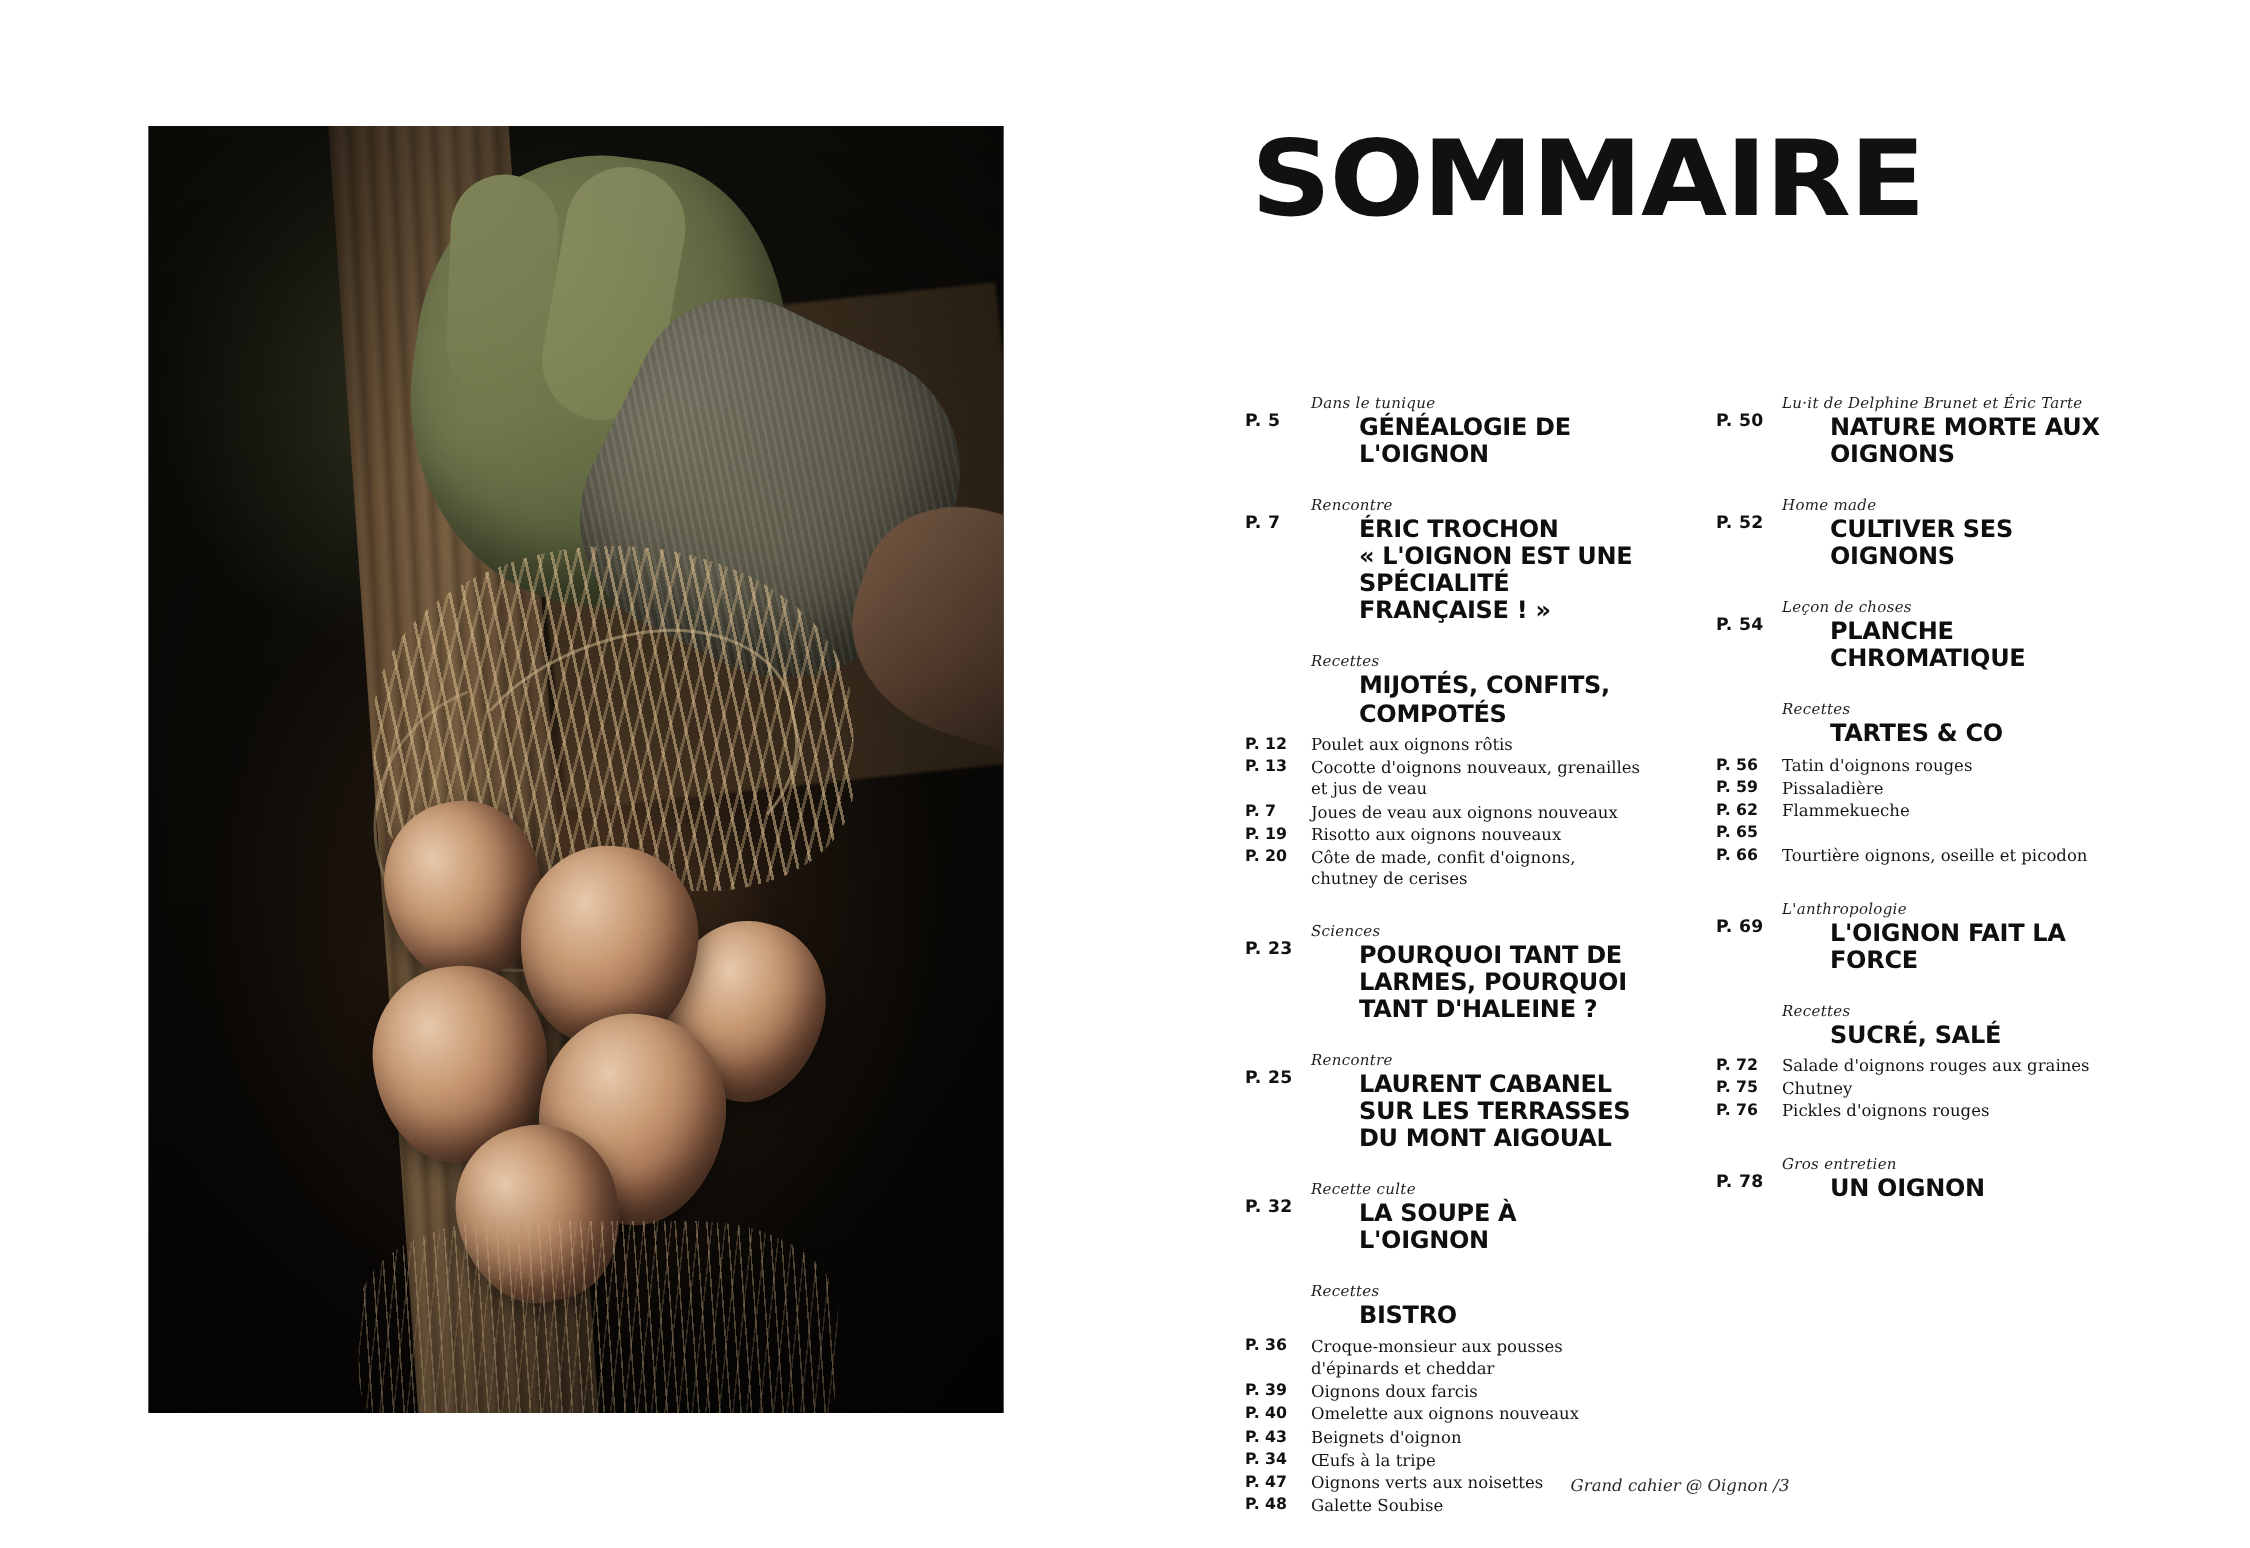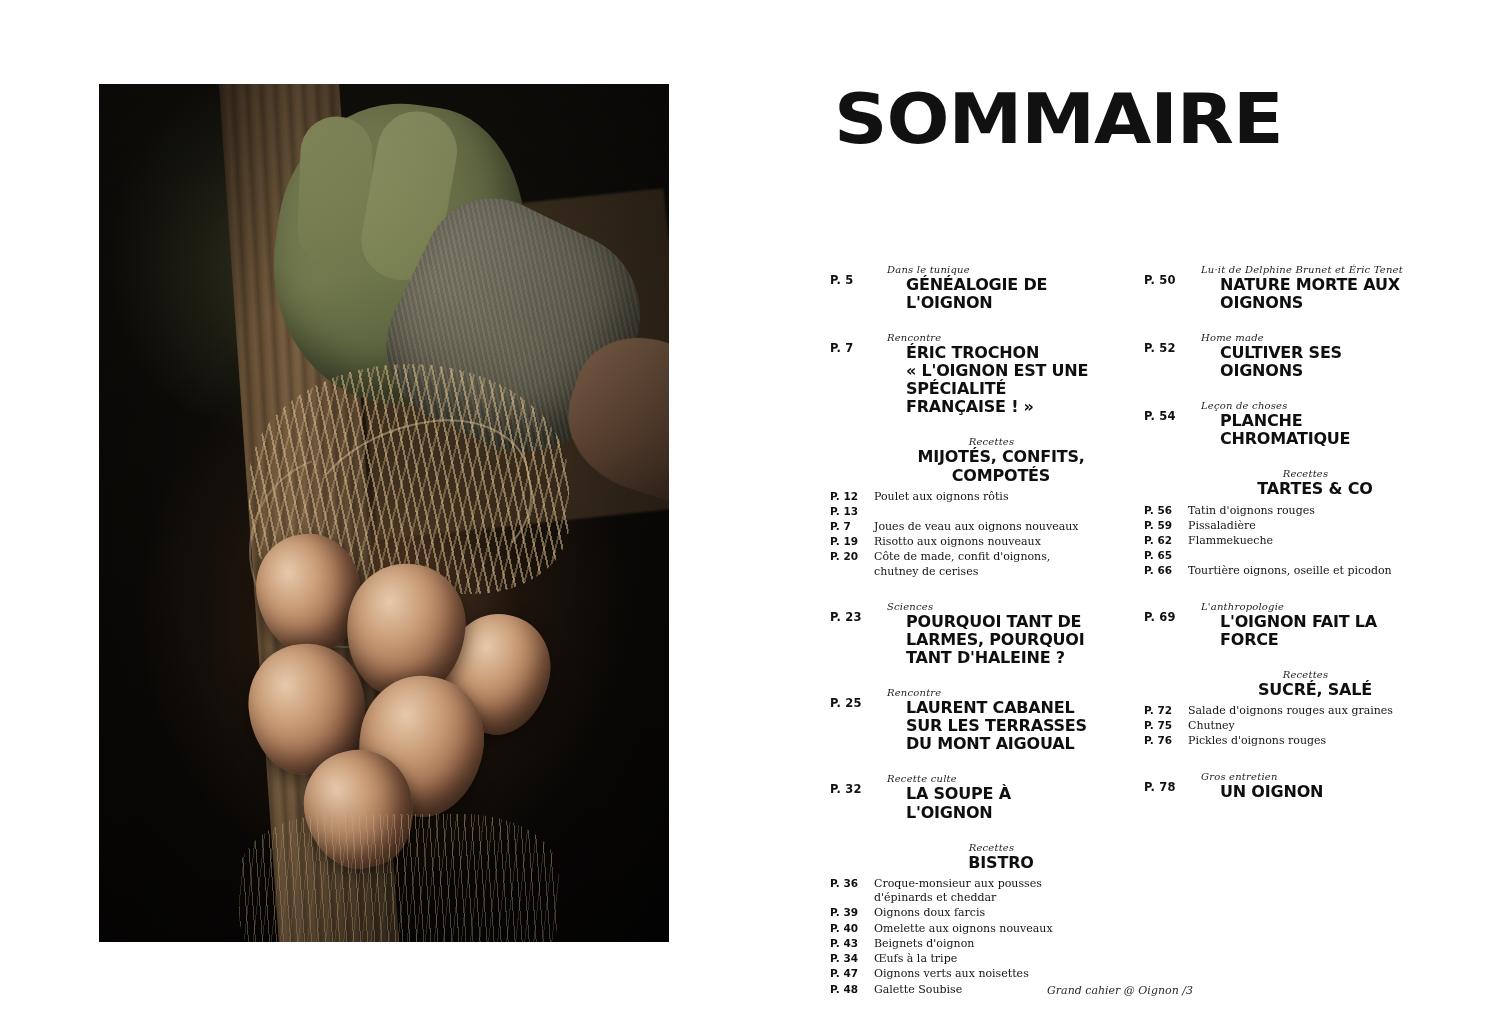--- a/index.html
+++ b/index.html
@@ -252,21 +252,20 @@
   .pg.blank { visibility: hidden; }
   .ebody { flex: 1 1 auto; }
   .kicker {
     font-family: "DejaVu Serif", serif;
     font-style: italic;
     font-size: 10px;
     color: #1d1d1d;
     letter-spacing: 0.2px;
     margin-bottom: 1px;
     line-height: 1.1;
-    margin-left: 13px;
   }
   .headline {
     font-family: "DejaVu Sans", sans-serif;
     font-weight: 700;
     font-size: 16px;
     line-height: 1.13;
     letter-spacing: -0.2px;
     color: #0f0f0f;
     text-transform: uppercase;
     margin-left: 32px;
@@ -291,21 +290,21 @@
     white-space: nowrap;
   }
   .row .rt {
     flex: 1 1 auto;
     font-family: "DejaVu Serif", serif;
     font-size: 11px;
     color: #141414;
     line-height: 1.3;
   }
   .section-group { margin-bottom: 22px; }
-  .group-head { margin-bottom: 5px; text-align: center; }
+  .group-head { margin-bottom: 5px; }
 
   .footer {
     position: absolute;
     left: 0;
     top: 900px;
     width: 580px;
     text-align: center;
     font-family: "DejaVu Serif", serif;
     font-style: italic;
     font-size: 11px;
@@ -367,20 +366,21 @@
                 <div class="headline">MIJOTÉS, CONFITS, COMPOTÉS</div>
               </div>
             </div>
             <div class="rows">
               <div class="row">
                 <div class="rp">P. 12</div>
                 <div class="rt">Poulet aux oignons rôtis</div>
               </div>
               <div class="row">
                 <div class="rp">P. 13</div>
+                <div class="rt">Cocotte d'oignons nouveaux, grenailles et jus de veau</div>
               </div>
               <div class="row">
                 <div class="rp">P. 7</div>
                 <div class="rt">Joues de veau aux oignons nouveaux</div>
               </div>
               <div class="row">
                 <div class="rp">P. 19</div>
                 <div class="rt">Risotto aux oignons nouveaux</div>
               </div>
               <div class="row">
@@ -447,21 +447,21 @@
                 <div class="rp">P. 48</div>
                 <div class="rt">Galette Soubise</div>
               </div>
             </div>
           </div>
         </div>
       <div class="col right-col" id="col-right">
           <div class="entry">
             <div class="pg">P. 50</div>
             <div class="ebody">
-              <div class="kicker">Lu·it de Delphine Brunet et Éric Tenet</div>
+              <div class="kicker">Lu·it de Delphine Brunet et Éric Tarte</div>
               <div class="headline">NATURE MORTE AUX OIGNONS</div>
             </div>
           </div>
           <div class="entry">
             <div class="pg">P. 52</div>
             <div class="ebody">
               <div class="kicker">Home made</div>
               <div class="headline">CULTIVER SES OIGNONS</div>
             </div>
           </div>

